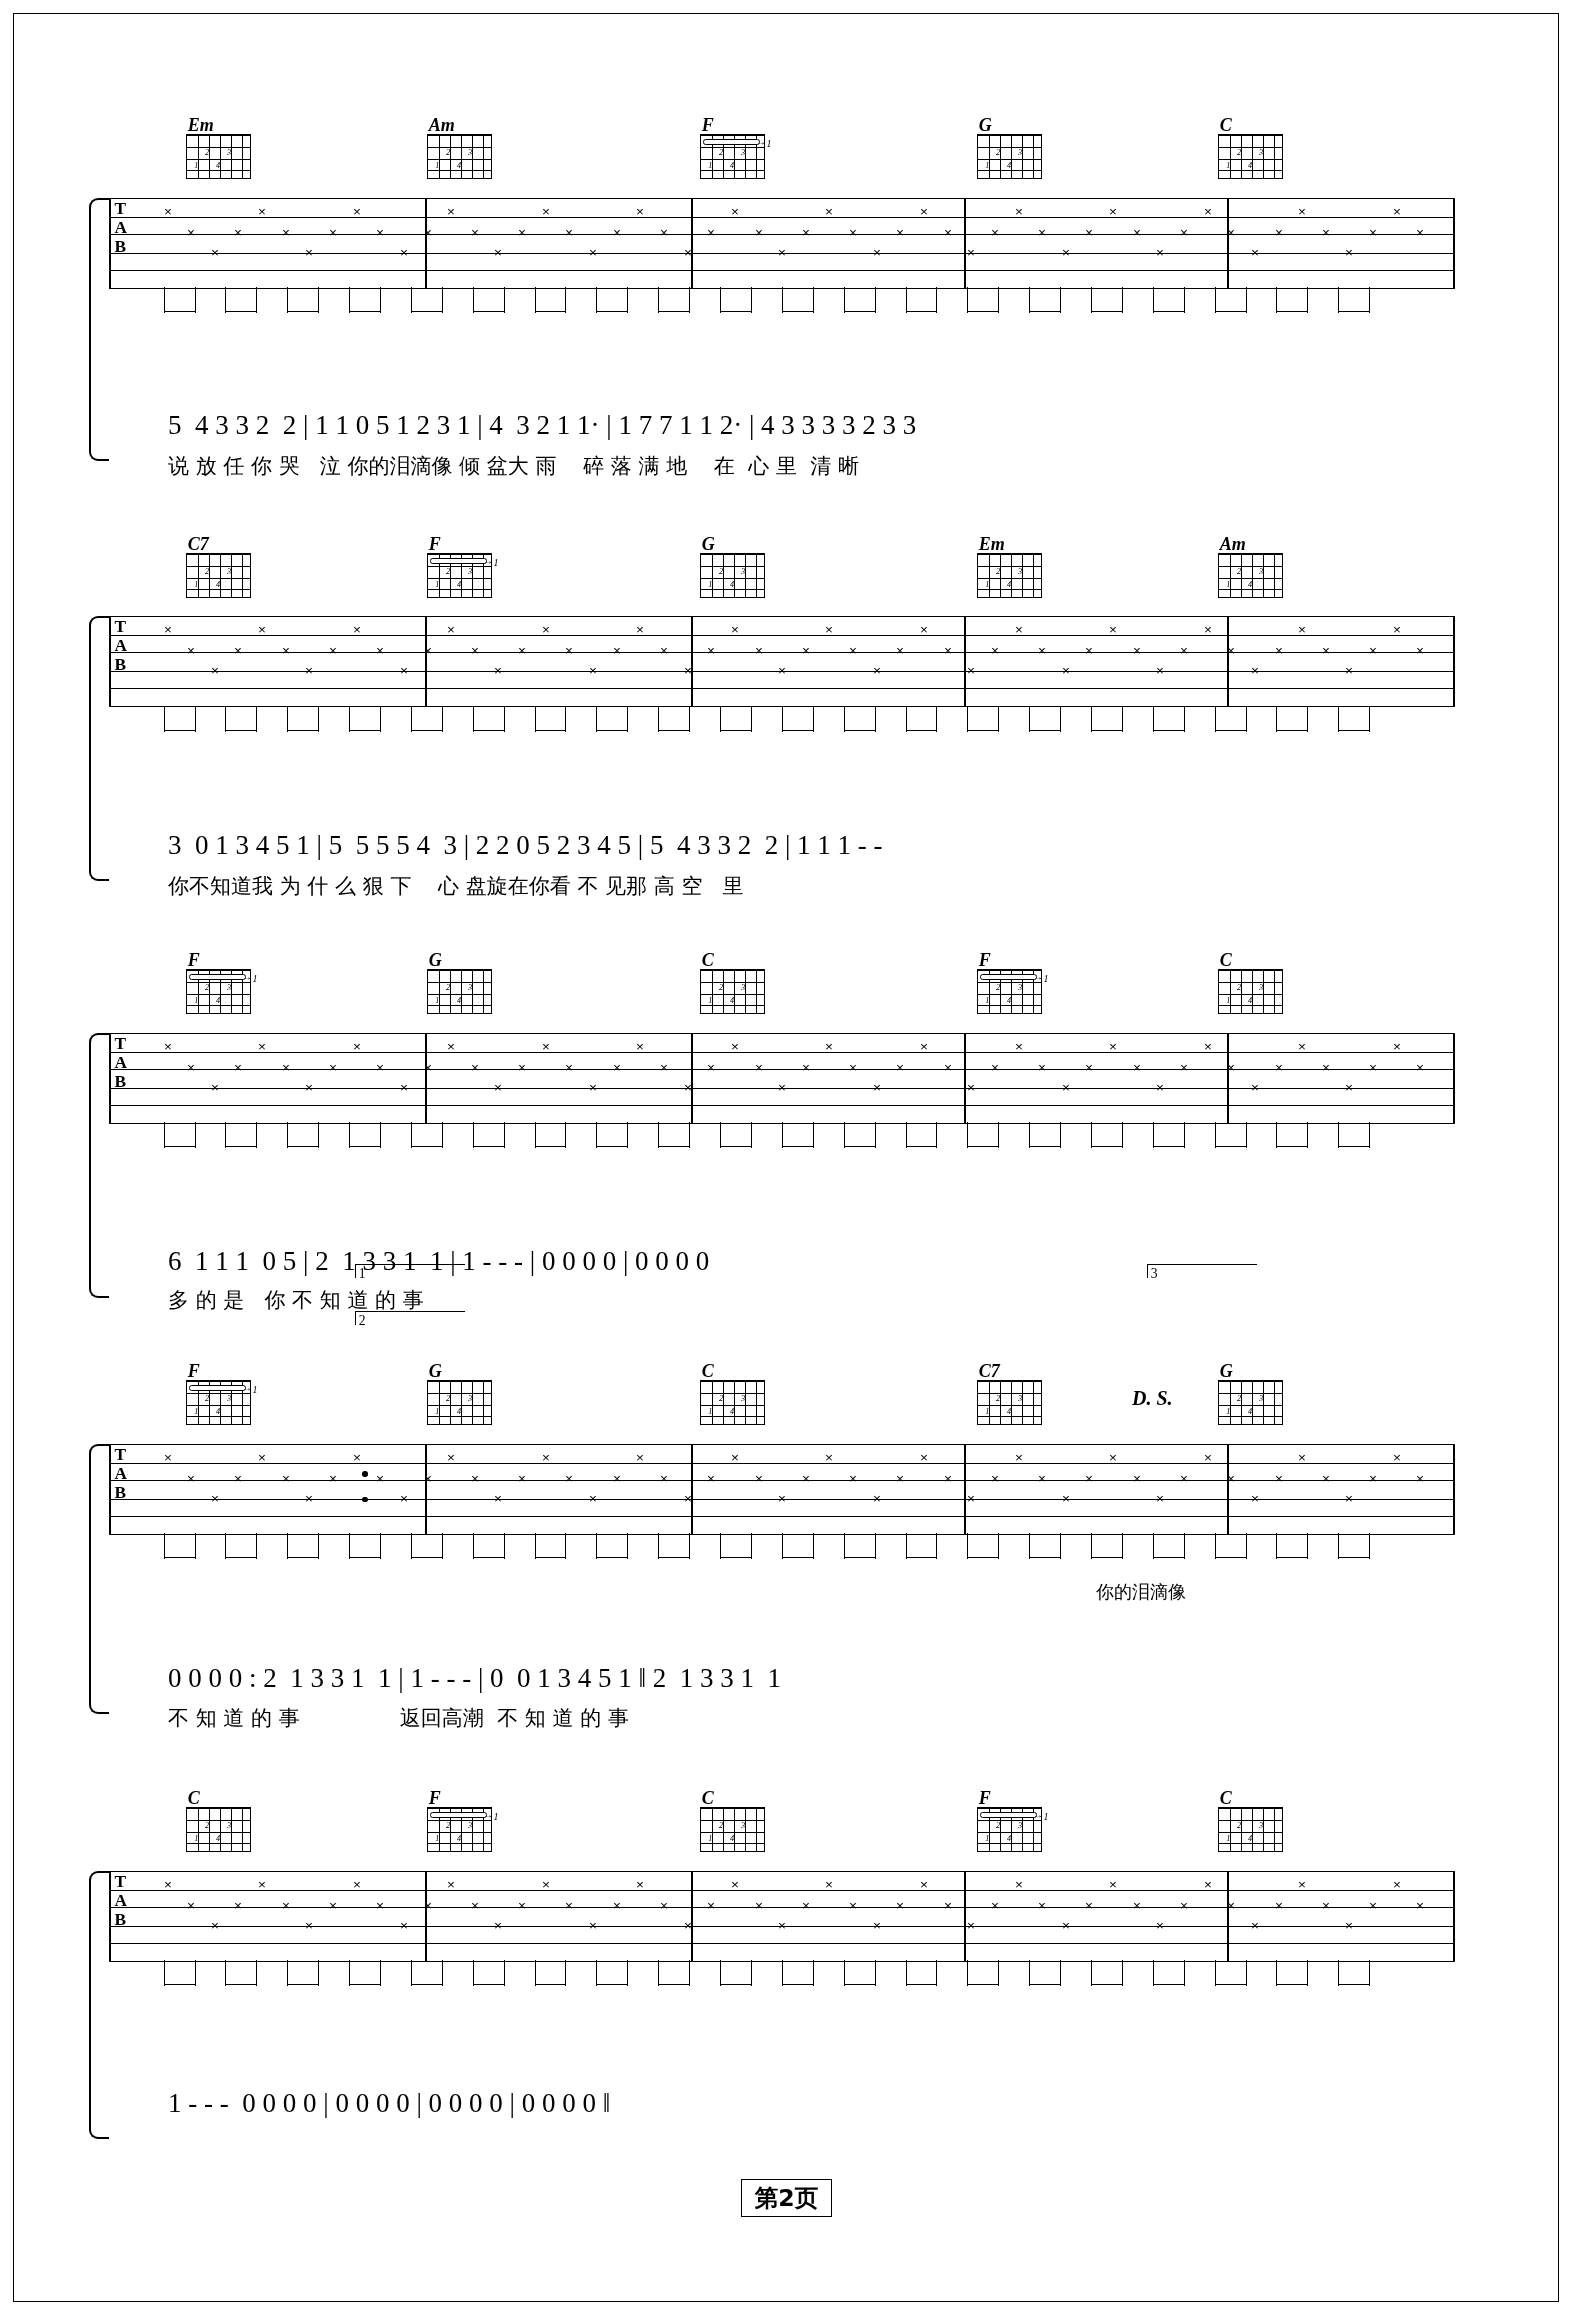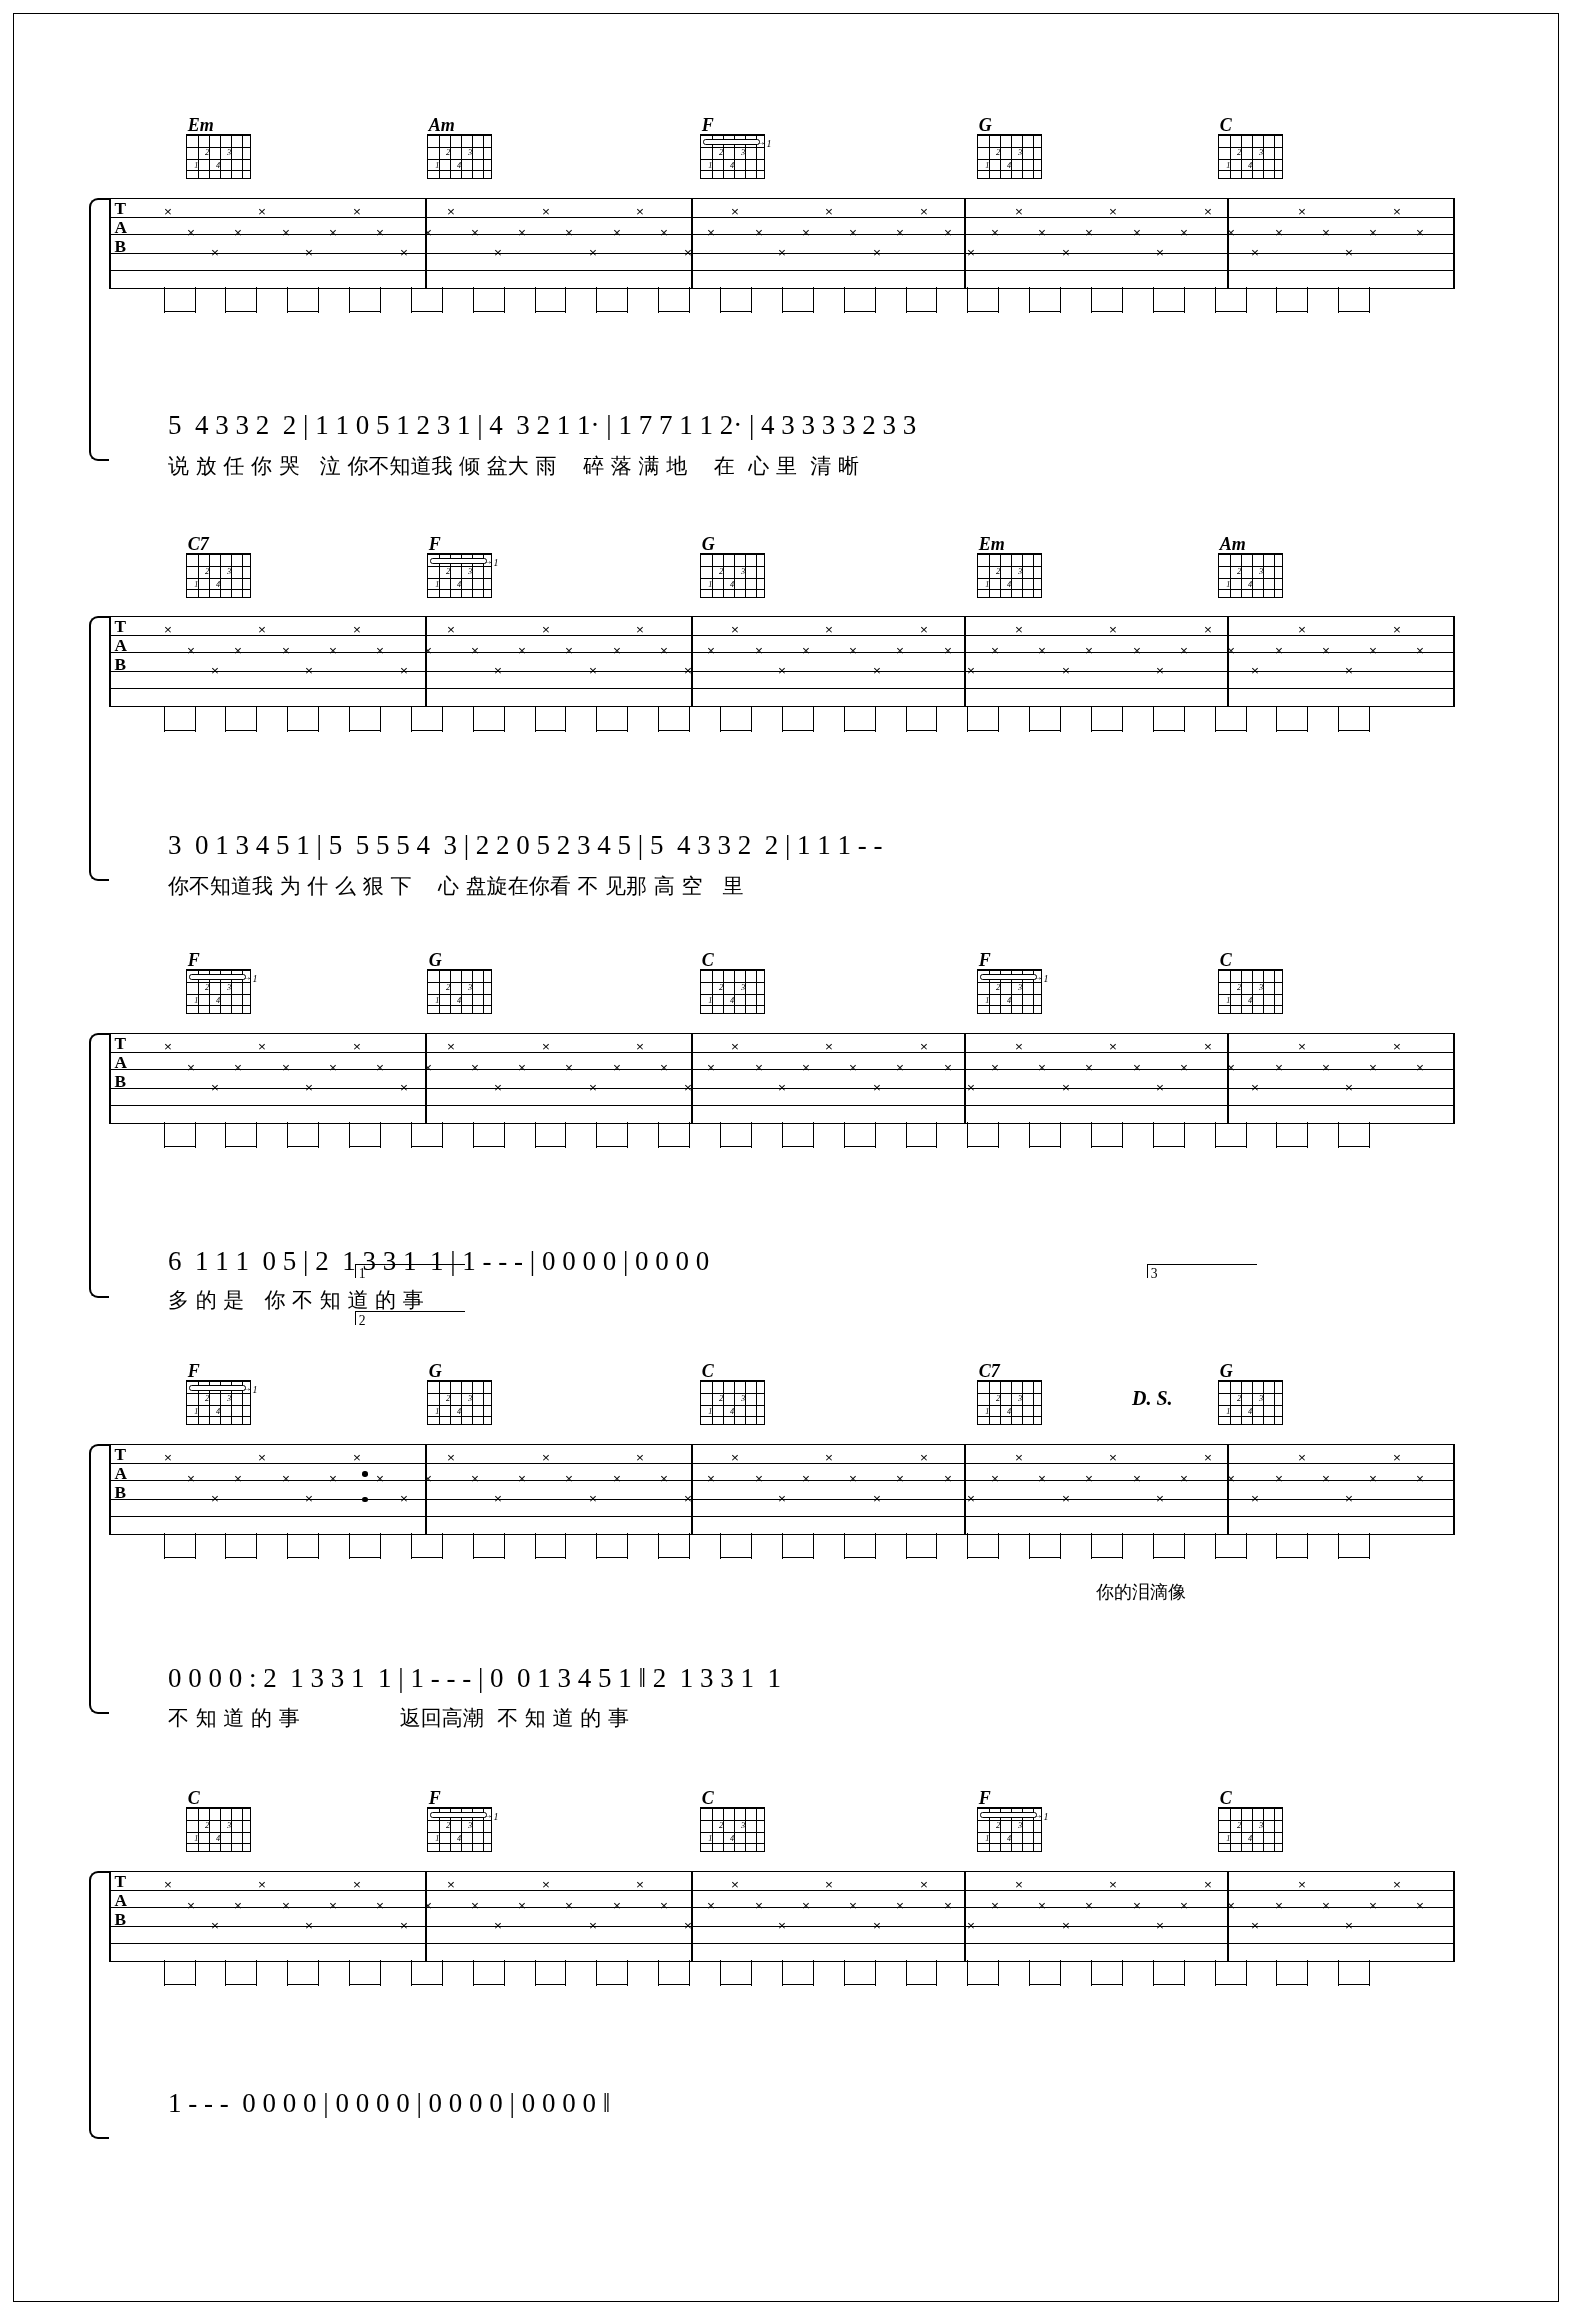--- a/index.html
+++ b/index.html
@@ -451,21 +451,21 @@
         <div class="beam" style="left: 1215px; width: 31px;"></div>
         <div class="stem" style="left: 1246px;"></div>
         <div class="stem" style="left: 1276px;"></div>
         <div class="beam" style="left: 1276px; width: 31px;"></div>
         <div class="stem" style="left: 1307px;"></div>
         <div class="stem" style="left: 1338px;"></div>
         <div class="beam" style="left: 1338px; width: 31px;"></div>
         <div class="stem" style="left: 1369px;"></div>
       </div>
       <div class="jianpu" style="left: 168px; top: 411px; width: 1291px;">5  4 3 3 2  2 | 1 1 0 5 1 2 3 1 | 4  3 2 1 1· | 1 7 7 1 1 2· | 4 3 3 3 3 2 3 3</div>
-      <div class="lyrics" style="left: 168px; top: 455px; width: 1291px;">说 放 任 你 哭   泣 你不知道我 倾 盆大 雨    碎 落 满 地    在  心 里  清 晰</div>
+      <div class="lyrics" style="left: 168px; top: 455px; width: 1291px;">说 放 任 你 哭   泣 你的泪滴像 倾 盆大 雨    碎 落 满 地    在  心 里  清 晰</div>
     </div>
     <div class="system" style="top: 0px;">
       <div class="sys-bracket" style="top: 616px; height: 265px;"></div>
       <div class="chord" style="left: 186px; top: 535px;">
         <div class="chord-name">C7</div>
         <div class="chord-grid">
           <div class="v" style="left: 11px;"></div>
           <div class="v" style="left: 22px;"></div>
           <div class="v" style="left: 33px;"></div>
           <div class="v" style="left: 44px;"></div>
@@ -1385,14 +1385,15 @@
         <div class="stem" style="left: 1369px;"></div>
       </div>
       <div class="jianpu" style="left: 168px; top: 2089px; width: 1291px;">1 - - -  0 0 0 0 | 0 0 0 0 | 0 0 0 0 | 0 0 0 0 ‖</div>
       <div class="lyrics" style="left: 168px; top: 2132px; width: 1291px;"></div>
     </div>
     <div class="repeat-dots" style="left: 362px; top: 1471px;">
       <i></i>
       <div style="height: 20px;"></div>
       <i></i>
     </div>
+    <div class="page-number" style="top: 2182px;"><span>第2页</span></div>
   </div>
 
 
 </body></html>

